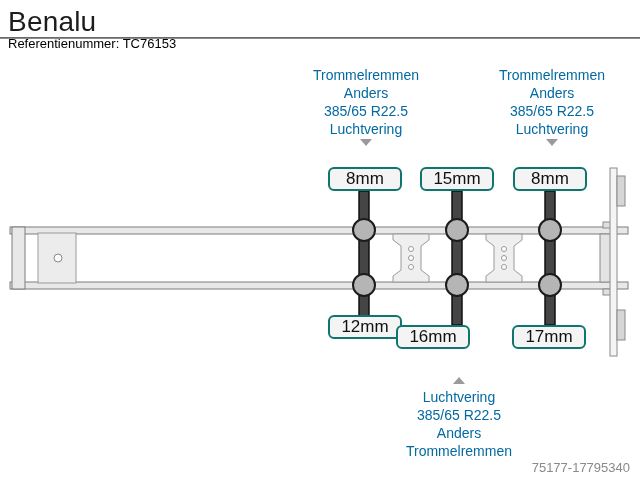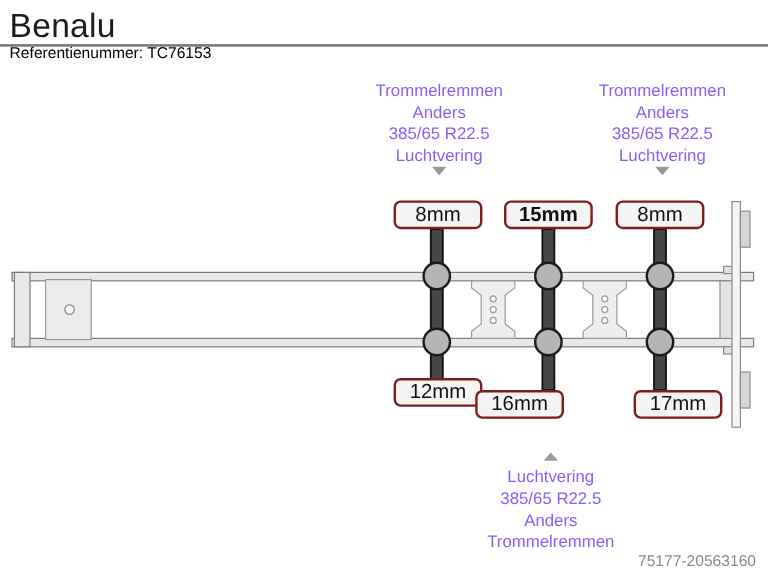--- a/index.html
+++ b/index.html
@@ -8,33 +8,33 @@
     background:#ffffff;
     font-family:"Liberation Sans","DejaVu Sans",sans-serif;
     color:#1a1a1a;
   }
   .abs{position:absolute;}
   
   .title{left:8px;top:6px;font-size:28px;letter-spacing:.2px;color:#1c1c1c;}
   .divider{left:0;top:37px;width:640px;height:2px;background:#8c8c8c;border-top:1px solid #6a6a6a;box-sizing:border-box;}
   .refnum{left:8px;top:36px;font-size:13px;color:#000000;}
   
-  .ann{width:190px;text-align:center;font-size:14px;line-height:18px;color:#8b5cf6;}
+  .ann{width:190px;text-align:center;font-size:14px;line-height:18px;color:#0369a1;}
   .ann div{height:18px;}
   .ann-top-left{left:271px;top:66px;}
   .ann-top-right{left:457px;top:66px;}
   .ann-bottom{left:364px;top:388px;}
   .tri-down{width:0;height:0;border-left:6px solid transparent;border-right:6px solid transparent;border-top:7px solid #9a9a9a;}
   .tri-up{width:0;height:0;border-left:6px solid transparent;border-right:6px solid transparent;border-bottom:7px solid #9a9a9a;}
   .tri-a{left:360px;top:139px;}
   .tri-b{left:546px;top:139px;}
   .tri-c{left:453px;top:377px;}
   
   .mlabel{
-    width:70px;height:20px;border:2px solid #7f1d1d;border-radius:6px;
+    width:70px;height:20px;border:2px solid #0f766e;border-radius:6px;
     background:#f4f4f4;text-align:center;font-size:17px;line-height:20px;color:#111;
   }
   .svg-layer{left:0;top:0;width:640px;height:480px;}
   
   .footer-id{right:10px;top:460px;font-size:13px;color:#8a8a8a;}
 </style>
 </head>
 <body>
 
 <div class="abs title">Benalu</div>
@@ -95,28 +95,28 @@
 
   <circle cx="364" cy="230" r="11" fill="#b5b5b5" stroke="#1c1c1c" stroke-width="2"></circle>
   <circle cx="364" cy="285" r="11" fill="#b5b5b5" stroke="#1c1c1c" stroke-width="2"></circle>
   <circle cx="457" cy="230" r="11" fill="#b5b5b5" stroke="#1c1c1c" stroke-width="2"></circle>
   <circle cx="457" cy="285" r="11" fill="#b5b5b5" stroke="#1c1c1c" stroke-width="2"></circle>
   <circle cx="550" cy="230" r="11" fill="#b5b5b5" stroke="#1c1c1c" stroke-width="2"></circle>
   <circle cx="550" cy="285" r="11" fill="#b5b5b5" stroke="#1c1c1c" stroke-width="2"></circle>
 </svg>
 
 <div class="abs mlabel" style="left:328px;top:167px;">8mm</div>
-<div class="abs mlabel" style="left:420px;top:167px;font-weight:bold;">15mm</div>
+<div class="abs mlabel" style="left:420px;top:167px;">15mm</div>
 <div class="abs mlabel" style="left:513px;top:167px;">8mm</div>
 
 <div class="abs mlabel" style="left:328px;top:315px;">12mm</div>
 <div class="abs mlabel" style="left:396px;top:325px;">16mm</div>
-<div class="abs mlabel" style="left:528px;top:325px;">17mm</div>
+<div class="abs mlabel" style="left:512px;top:325px;">17mm</div>
 
 <div class="abs tri-up tri-c"></div>
 <div class="abs ann ann-bottom">
   <div>Luchtvering</div>
   <div>385/65 R22.5</div>
   <div>Anders</div>
   <div>Trommelremmen</div>
 </div>
 
-<div class="abs footer-id">75177-20563160</div>
+<div class="abs footer-id">75177-17795340</div>
 
 </body></html>

